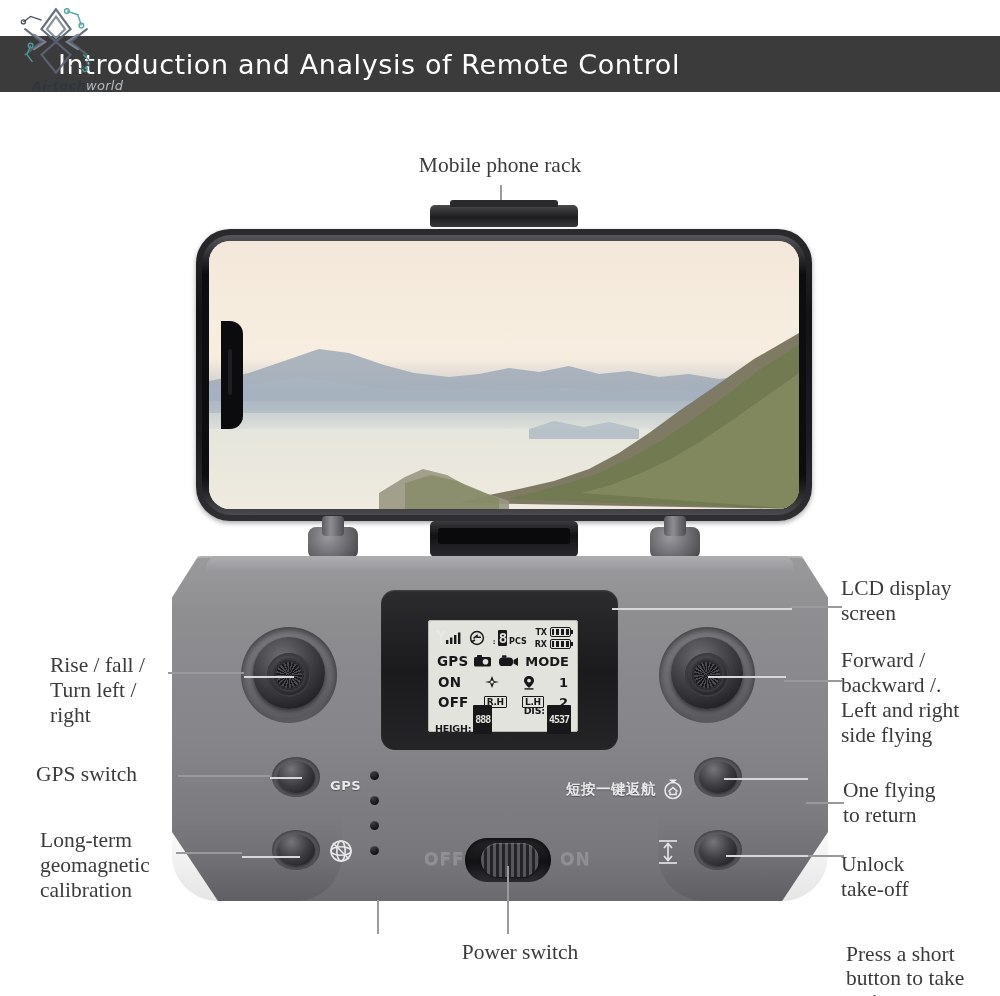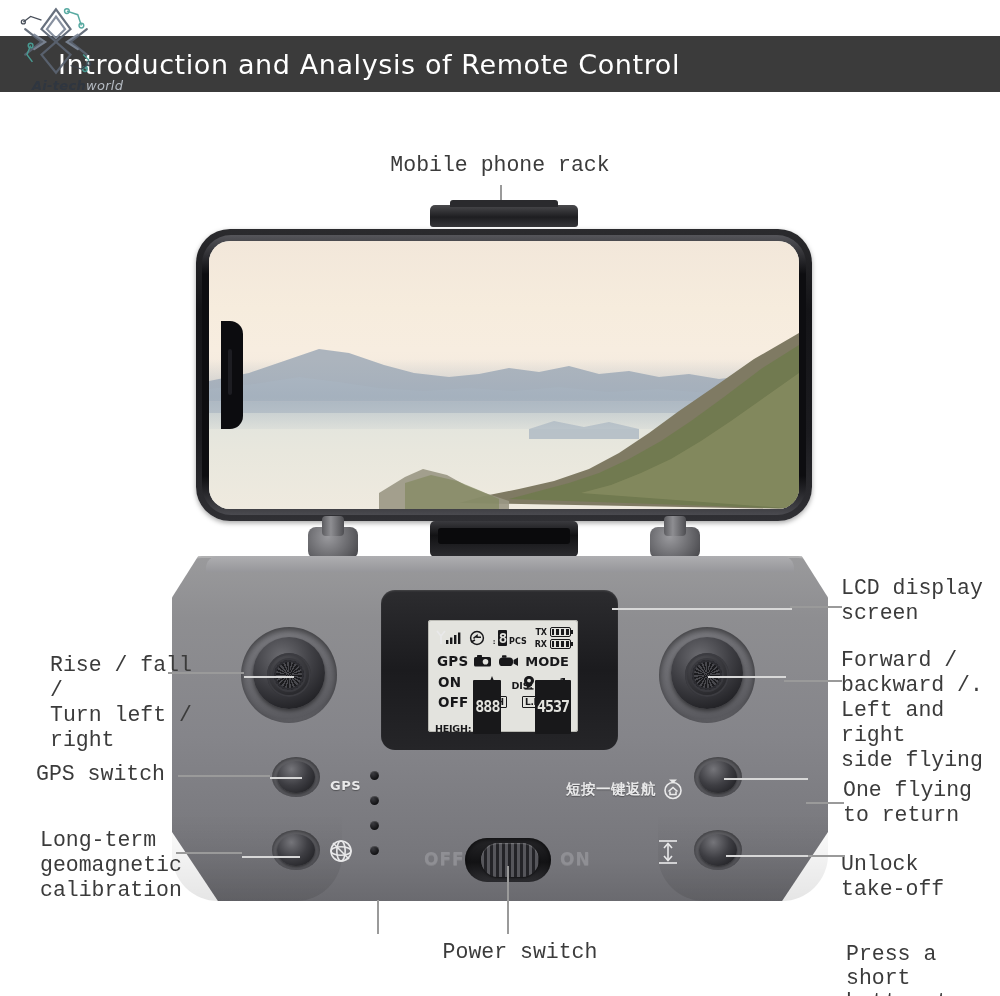--- a/index.html
+++ b/index.html
@@ -32,21 +32,21 @@
   .wm-text {
     position: absolute; left: 0px; top: 76px; font-size: 13px; letter-spacing: .3px;
     white-space: nowrap; font-family: "DejaVu Sans", sans-serif; margin-left: 28px;
   }
   .wm-a { color: #2f3640; font-weight: bold; font-style: italic; }
   .wm-b { color: #b6bcc4; font-style: italic; }
 
   
   .lbl {
     position: absolute; color: #3b3b3b; font-size: 21.5px; line-height: 25px;
-    font-family: Liberation Mono, monospace; white-space: pre-line;
+    font-family: Liberation Serif, serif; white-space: pre-line;
   }
   .lbl.r { text-align: left; }
   .lbl.l { text-align: left; }
   .lbl.c { text-align: center; }
 
   
   .leader { position: absolute; background: #9a9a9a; }
   .leader.h { height: 1.6px; }
   .leader.v { width: 1.6px; }
   .leader.lightline { background: #d8d8d8; }
@@ -156,22 +156,22 @@
   .lcd-row { display: flex; align-items: center; }
   .lcd-r1 { height: 24px; justify-content: space-between; }
   .lcd-r2 { height: 22px; justify-content: space-between; padding: 0 2px; }
   .lcd-r3 { height: 20px; justify-content: space-between; padding: 0 3px; }
   .lcd-r4 { height: 20px; justify-content: space-between; padding: 0 3px; }
   .lcd-r5 { height: 22px; justify-content: space-between; align-items: flex-end; }
   .lcd-txt { font-size: 13.5px; font-weight: 600; letter-spacing: .2px; }
   .lcd-sm  { font-size: 8px; font-weight: 700; }
   .lcd-mode { font-size: 13px; font-weight: 600; }
   .seg {
-    font-family: "DejaVu Sans Mono", monospace; font-size: 15px; font-weight: 700;
-    letter-spacing: -1px; background: #18181a; color: #e3e3de; padding: 18px 2px;
+    font-family: "DejaVu Sans Mono", monospace; font-size: 10px; font-weight: 700;
+    letter-spacing: -1px; background: #18181a; color: #e3e3de; padding: 9px 2px;
     border-radius: 1px;
   }
   .seg-lbl { font-size: 9.5px; font-weight: 700; letter-spacing: -.2px; }
   .boxed {
     border: 1.6px solid #18181a; font-size: 9px; font-weight: 700;
     padding: 0px 2px; border-radius: 1px; letter-spacing: -.3px;
   }
   .batt {
     display:inline-block; width: 21px; height: 10px; border: 1.5px solid #18181a;
     border-radius: 2px; position: relative;

